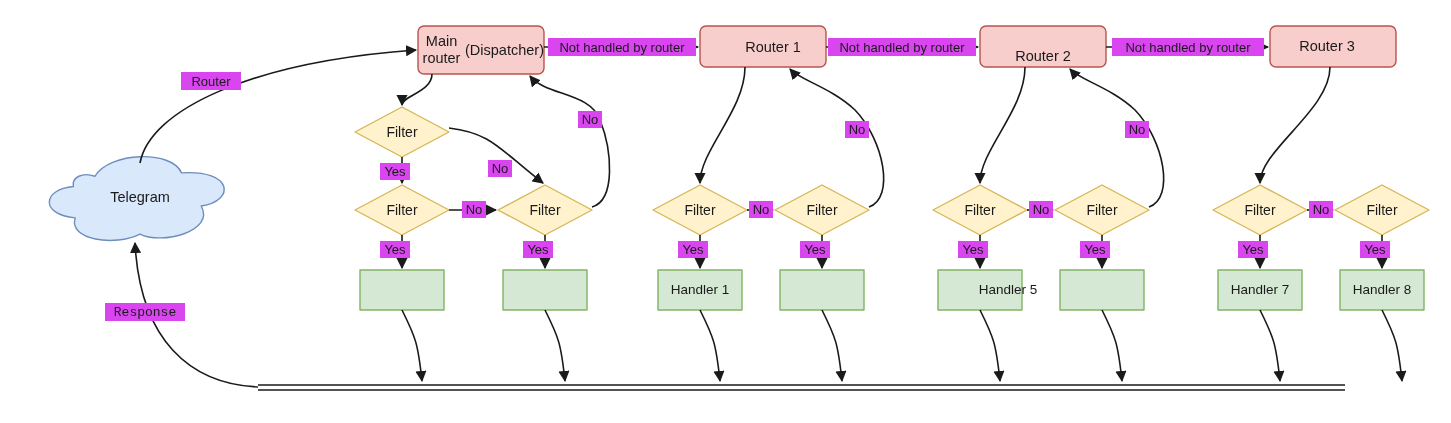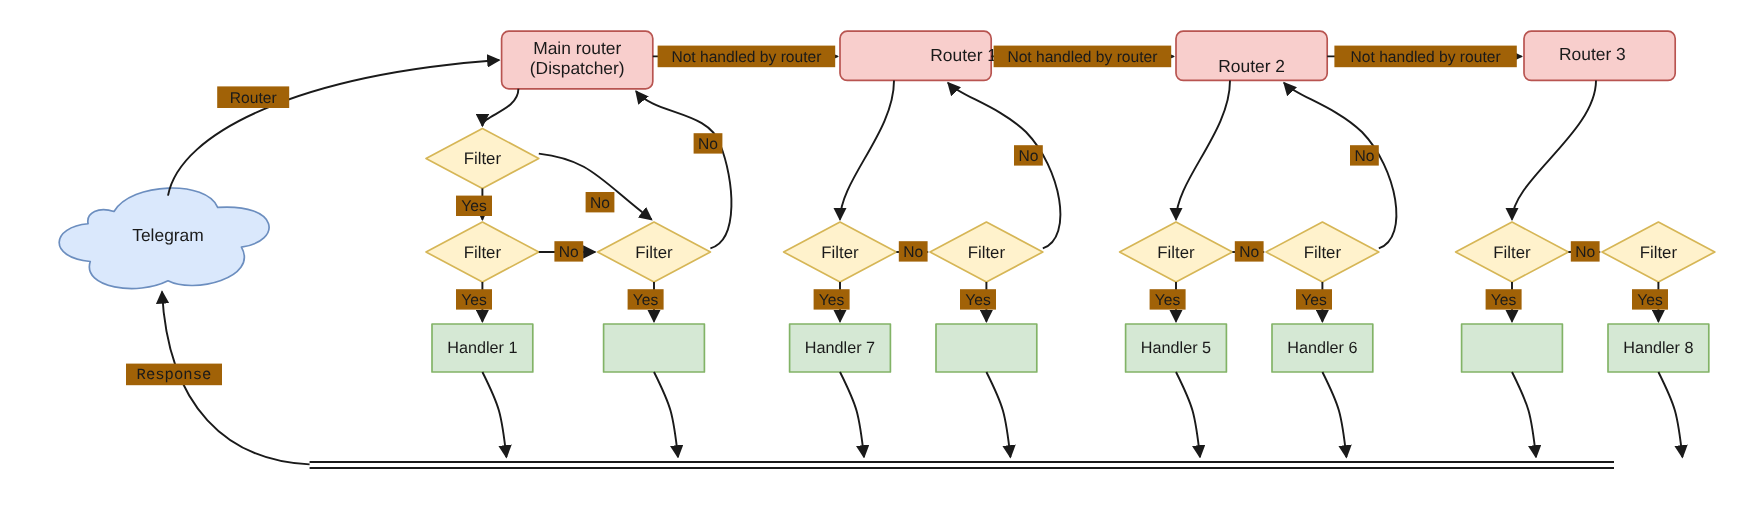--- a/index.html
+++ b/index.html
@@ -22,21 +22,21 @@
     pointer-events:none;
     line-height:1.15;
   }
   .edge-label{
     position:absolute;
     display:flex;
     align-items:center;
     justify-content:center;
     color:#1a1a1a;
     font-size:13px;
-    background:#a16207;
+    background:#d946ef;
     white-space:nowrap;
     pointer-events:none;
   }
   .router-label{font-size:14.5px;}
   .filter-label{font-size:14px;}
   .handler-label{font-size:13.5px;}
   .cloud-label{font-size:14.5px;}
   .hit{position:absolute;}
 </style>
 </head>
@@ -110,42 +110,41 @@
         <path d="M 822 310 C 836 338 838 344 842 381" marker-end="url(#arw)"></path>
         <path d="M 980 310 C 994 338 996 344 1000 381" marker-end="url(#arw)"></path>
         <path d="M 1102 310 C 1116 338 1118 344 1122 381" marker-end="url(#arw)"></path>
         <path d="M 1260 310 C 1274 338 1276 344 1280 381" marker-end="url(#arw)"></path>
         <path d="M 1382 310 C 1396 338 1398 344 1402 381" marker-end="url(#arw)"></path>
       </g>
   </svg>
 
   <div class="node-text cloud-label" style="left:50px;top:155px;width:180px;height:85px;text-align:right;">Telegram</div>
 
-  <div class="node-text router-label" style="left:418px;top:26px;width:126px;height:48px;flex-direction:column;">
+  <div class="node-text router-label" style="left:418px;top:26px;width:126px;height:48px;flex-direction:row;">
     <span>Main router</span>
     <span>(Dispatcher)</span>
   </div>
-  <div class="node-text router-label" style="left:740px;top:26px;width:126px;height:42px;">Router 1</div>
+  <div class="node-text router-label" style="left:710px;top:26px;width:126px;height:42px;">Router 1</div>
   <div class="node-text router-label" style="left:980px;top:36px;width:126px;height:41px;">Router 2</div>
   <div class="node-text router-label" style="left:1270px;top:26px;width:114px;height:41px;">Router 3</div>
 
   <div class="node-text filter-label" style="left:355px;top:107px;width:94px;height:50px;">Filter</div>
   <div class="node-text filter-label" style="left:355px;top:185px;width:94px;height:50px;">Filter</div>
   <div class="node-text filter-label" style="left:498px;top:185px;width:94px;height:50px;">Filter</div>
   <div class="node-text filter-label" style="left:653px;top:185px;width:94px;height:50px;">Filter</div>
   <div class="node-text filter-label" style="left:775px;top:185px;width:94px;height:50px;">Filter</div>
   <div class="node-text filter-label" style="left:933px;top:185px;width:94px;height:50px;">Filter</div>
   <div class="node-text filter-label" style="left:1055px;top:185px;width:94px;height:50px;">Filter</div>
   <div class="node-text filter-label" style="left:1213px;top:185px;width:94px;height:50px;">Filter</div>
   <div class="node-text filter-label" style="left:1335px;top:185px;width:94px;height:50px;">Filter</div>
 
-  <div class="node-text handler-label" style="left:360px;top:270px;width:84px;height:40px;">Handler 1</div>
-  <div class="node-text handler-label" style="left:658px;top:270px;width:84px;height:40px;">Handler 7</div>
-  <div class="node-text handler-label" style="left:938px;top:270px;width:84px;height:40px;">Handler 5</div>
-  <div class="node-text handler-label" style="left:1060px;top:270px;width:84px;height:40px;">Handler 6</div>
+  <div class="node-text handler-label" style="left:658px;top:270px;width:84px;height:40px;">Handler 1</div>
+  <div class="node-text handler-label" style="left:938px;top:270px;width:84px;height:40px;padding-left:28px;">Handler 5</div>
+  <div class="node-text handler-label" style="left:1218px;top:270px;width:84px;height:40px;">Handler 7</div>
   <div class="node-text handler-label" style="left:1340px;top:270px;width:84px;height:40px;">Handler 8</div>
 
   <div class="edge-label" style="left:181px;top:72px;width:60px;height:18px;">Router</div>
   <div class="edge-label" style="left:105px;top:303px;width:80px;height:18px;font-family:Liberation Mono, monospace;">Response</div>
 
   <div class="edge-label" style="left:548px;top:38px;width:148px;height:18px;">Not handled by router</div>
   <div class="edge-label" style="left:828px;top:38px;width:148px;height:18px;">Not handled by router</div>
   <div class="edge-label" style="left:1112px;top:38px;width:152px;height:18px;">Not handled by router</div>
 
   <div class="edge-label" style="left:488px;top:160px;width:24px;height:17px;">No</div>

